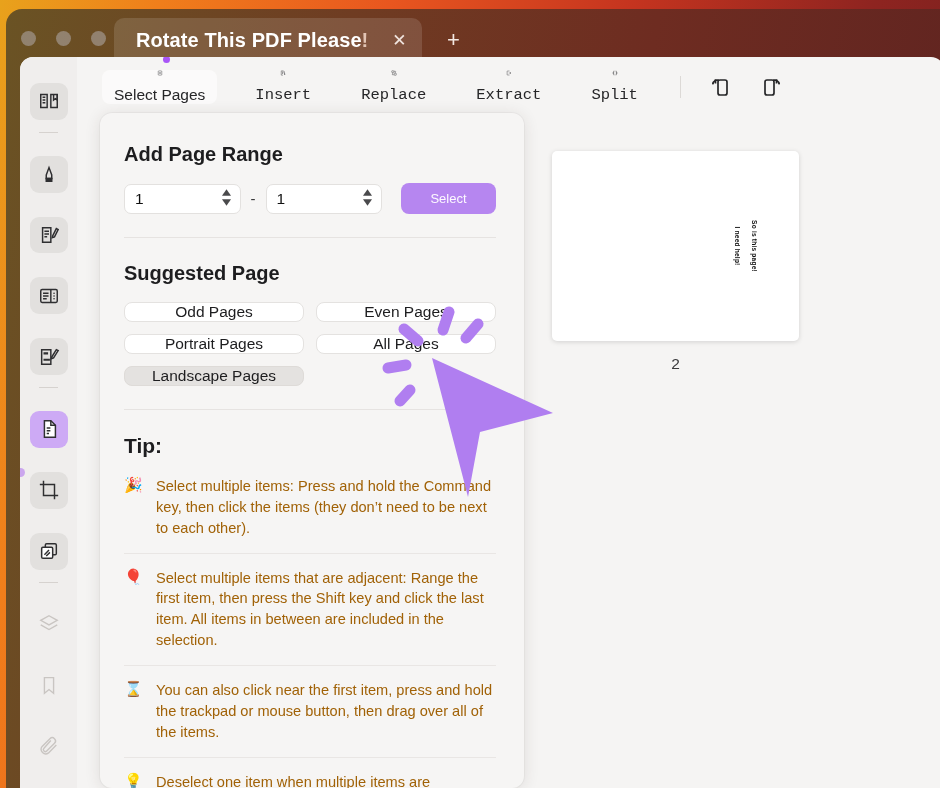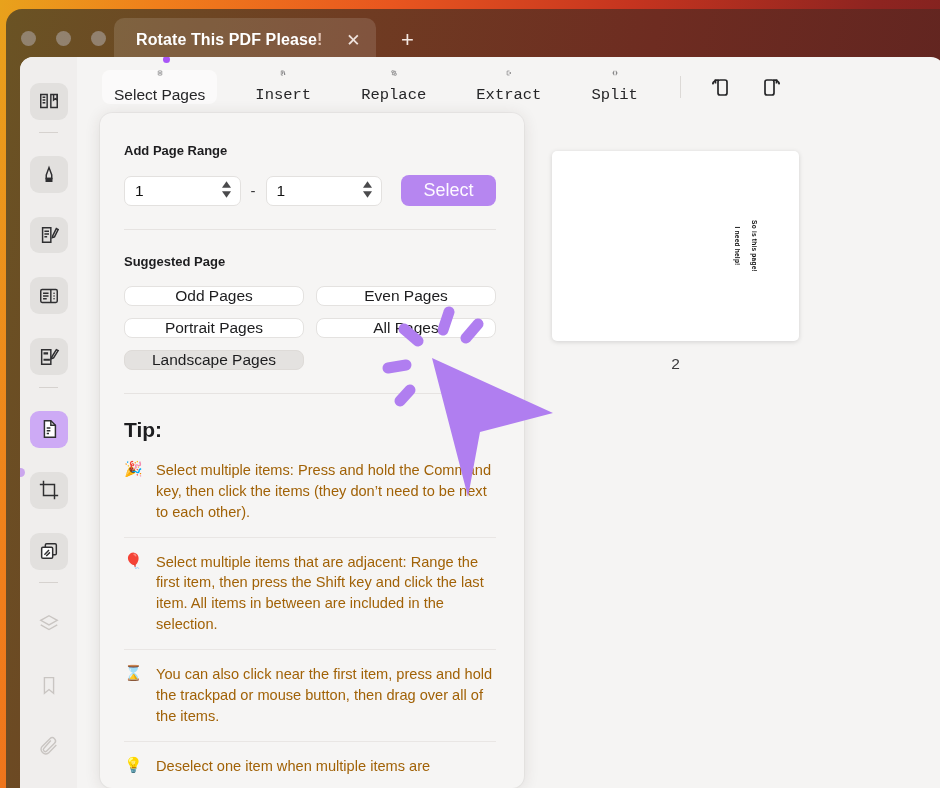--- a/index.html
+++ b/index.html
@@ -56,21 +56,21 @@
   .tab {
     display: flex;
     align-items: center;
     height: 44px;
     padding: 0 12px 0 22px;
     border-radius: 10px 10px 0 0;
     background: rgba(255,255,255,.13);
   }
   .tab-title {
     color: #fff;
-    font-size: 16px;
+    font-size: 20px;
     font-weight: bold;
     letter-spacing: .1px;
     white-space: nowrap;
   }
   .tab-title .dim { color: #e2c4b4; font-weight: bold; }
   .tab-close {
     margin-left: 20px;
     width: 22px; height: 22px;
     display: flex; align-items: center; justify-content: center;
     color: #f0e4de;
@@ -185,21 +185,21 @@
     position: absolute;
     left: 80px; top: 56px;
     width: 424px; height: 675px;
     background: #f6f5f4;
     border-radius: 12px;
     box-shadow: 0 2px 16px rgba(60,40,30,.12), 0 0 0 1px rgba(0,0,0,.03);
     padding: 30px 28px 0 24px;
     overflow: hidden;
   }
   .panel h3 {
-    font-size: 13px;
+    font-size: 20px;
     font-weight: bold;
     color: #1d1d1f;
     margin-bottom: 17px;
   }
   .range-row {
     display: flex;
     align-items: center;
     gap: 8px;
   }
   .spinner {
@@ -225,21 +225,21 @@
     color: #4a4a4c;
     line-height: 0;
   }
   .dash { color: #3a3a3c; font-size: 15px; margin: 0 2px; }
   .select-btn {
     width: 100px; height: 31px;
     margin-left: 11px;
     border-radius: 8px;
     background: #b686f0;
     color: #fdf9ff;
-    font-size: 18px;
+    font-size: 13px;
     display: flex;
     align-items: center;
     justify-content: center;
   }
 
   .divider {
     height: 1px;
     background: #e6e3e1;
     margin: 23px 0 24px 0;
   }

